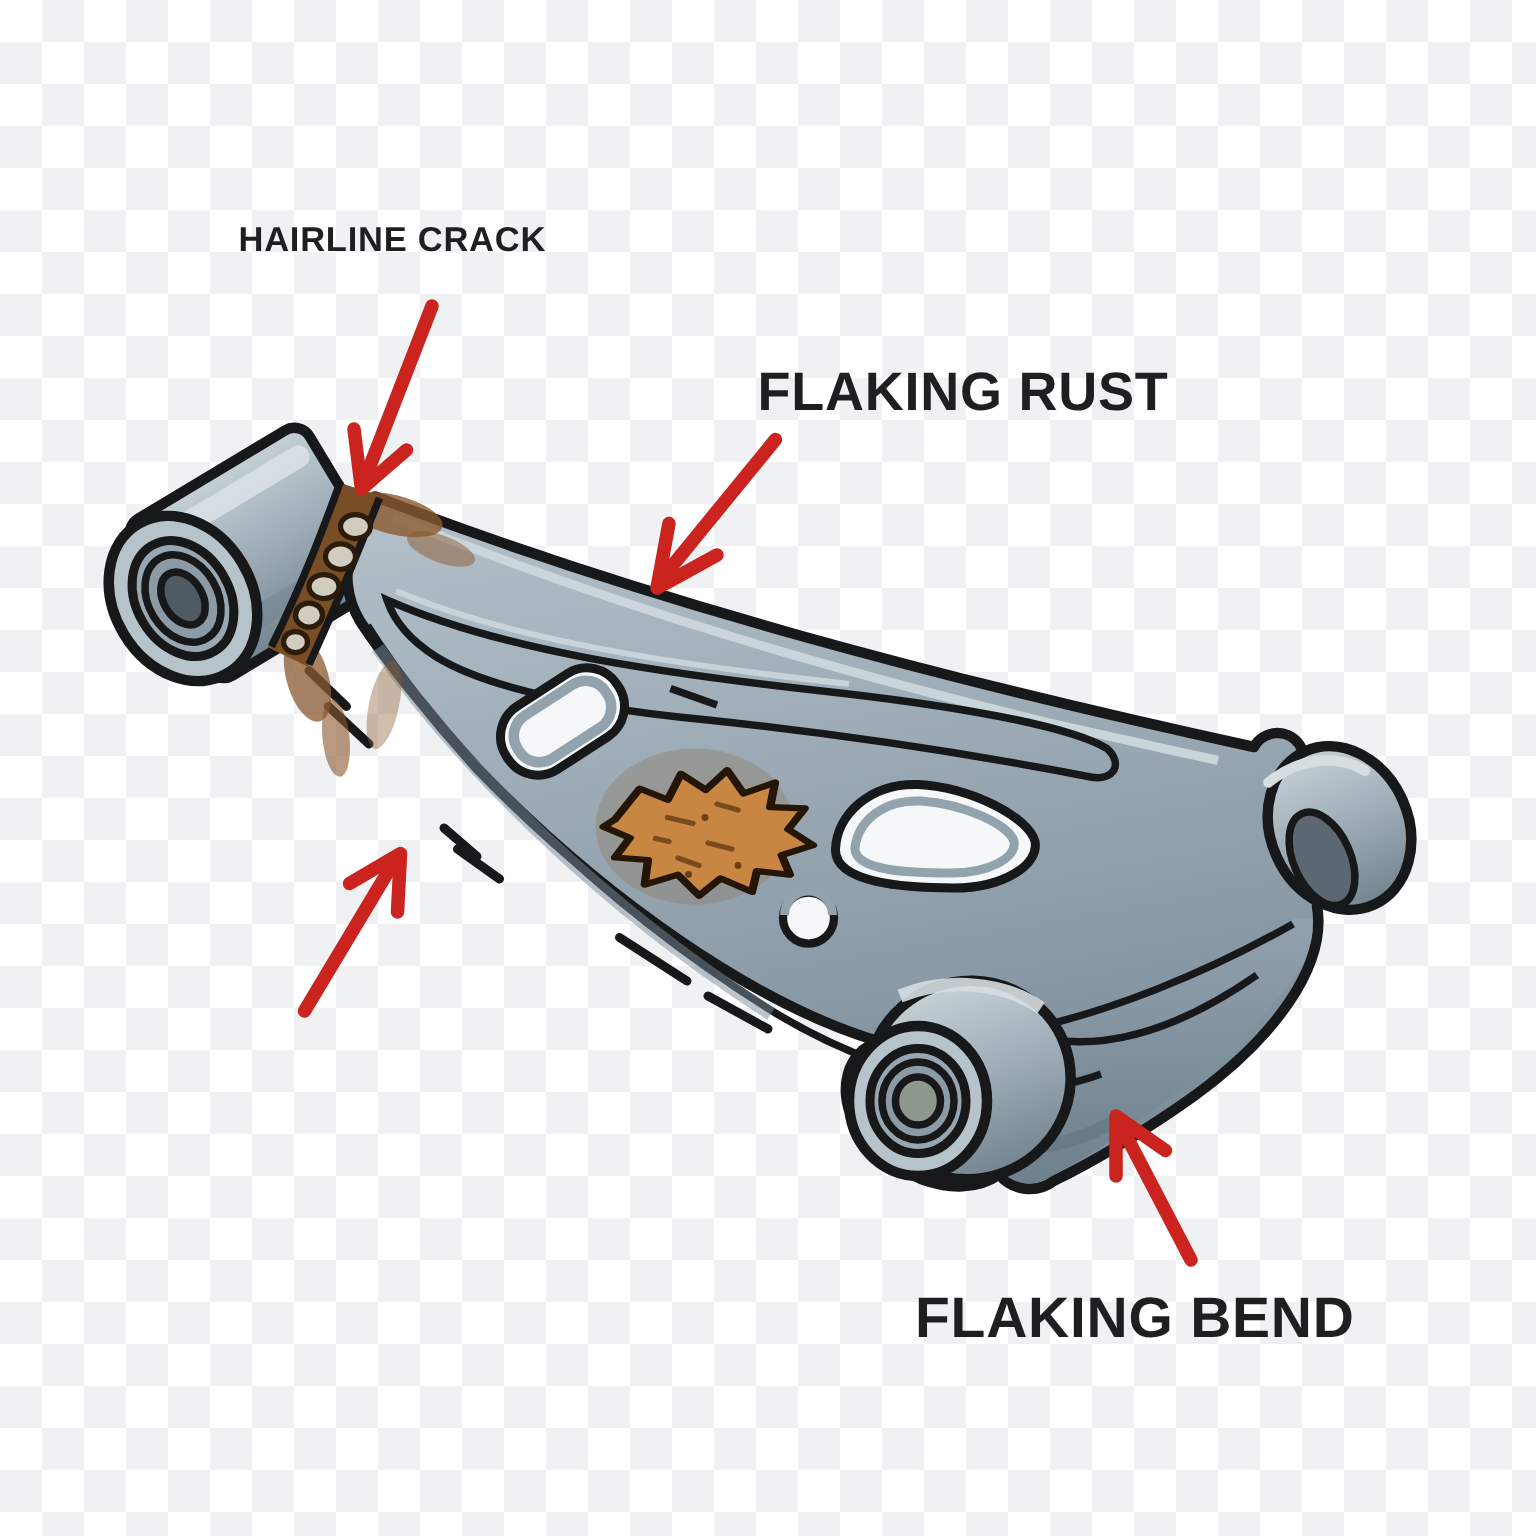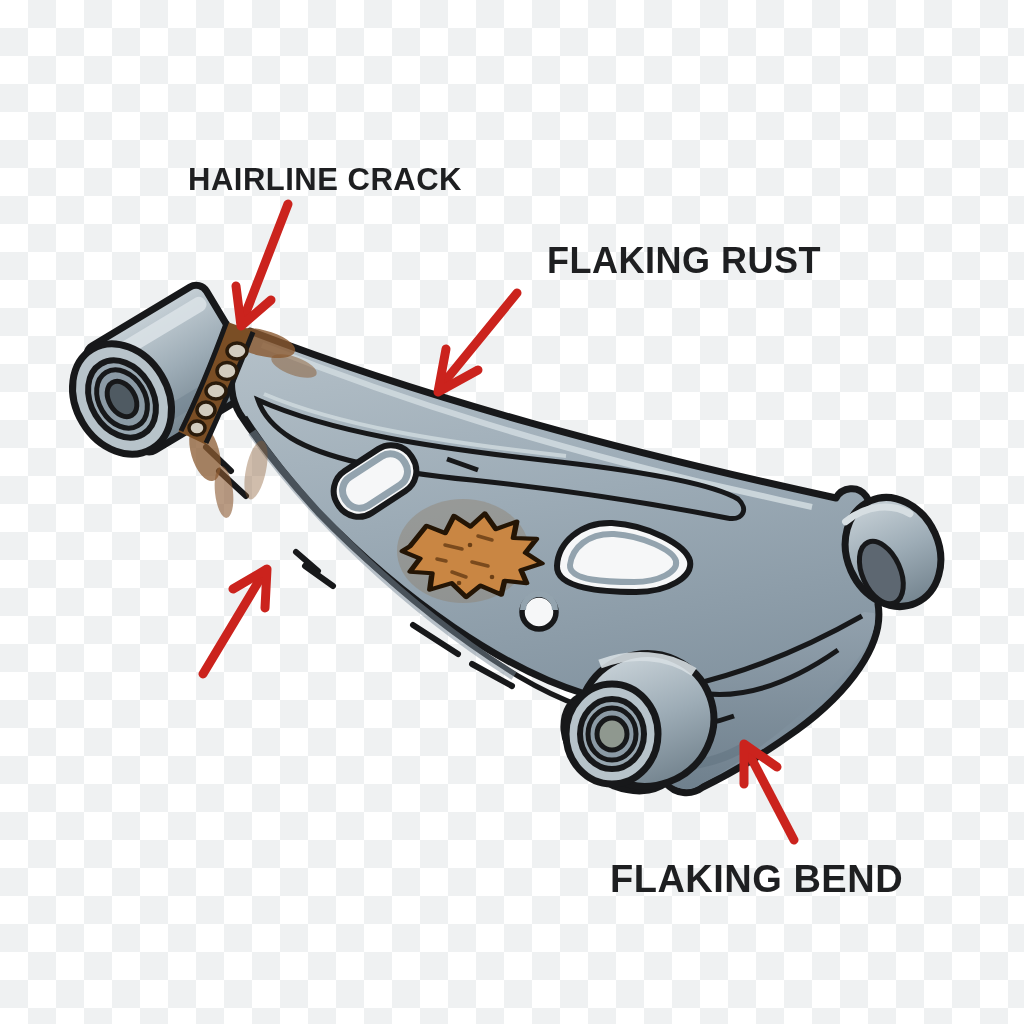--- a/index.html
+++ b/index.html
@@ -10,22 +10,22 @@
       linear-gradient(45deg,#eff1f2 25%,transparent 25%,transparent 75%,#eff1f2 75%),
       linear-gradient(45deg,#eff1f2 25%,transparent 25%,transparent 75%,#eff1f2 75%);
     background-size:56px 56px;
     background-position:0 0,28px 28px;
   }
   .diagram-svg{position:absolute;left:0;top:0;width:1024px;height:1024px;}
   .label{
     position:absolute;font-family:"Liberation Sans",sans-serif;font-weight:700;
     color:#1e1f21;white-space:nowrap;letter-spacing:.5px;line-height:1;
   }
-  .label-hairline{left:159px;top:164px;font-size:31px;margin-left:29px;}
-  .label-flaking{left:505px;top:243px;font-size:36px;padding-left:42px;}
+  .label-hairline{left:159px;top:148px;font-size:23px;}
+  .label-flaking{left:505px;top:243px;font-size:36px;}
   .label-slight{left:610px;top:860px;font-size:38px;}
 </style>
 </head>
 <body>
 
 <div class="canvas">
 
   <svg class="diagram-svg" viewBox="0 0 1024 1024" xmlns="http://www.w3.org/2000/svg">
     <defs>
       <linearGradient id="gBody" x1="0" y1="0" x2="0.25" y2="1">

